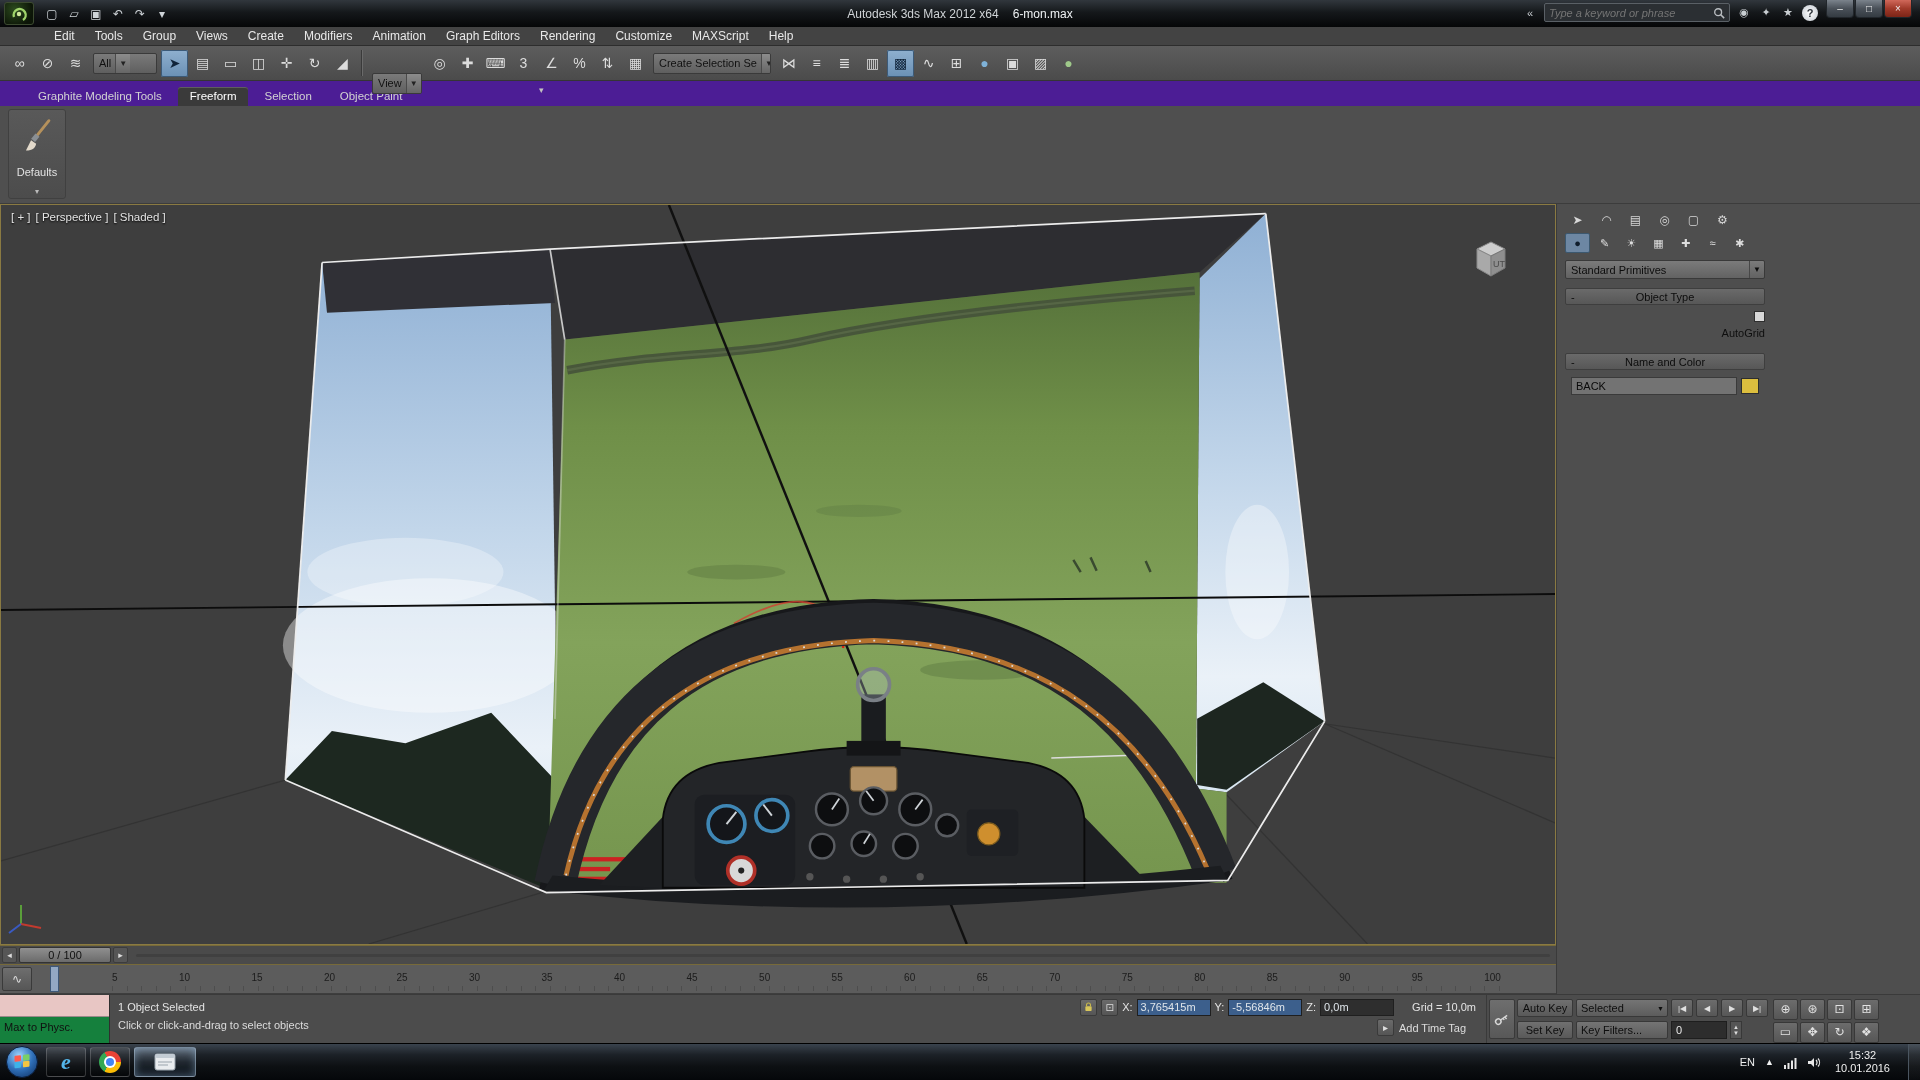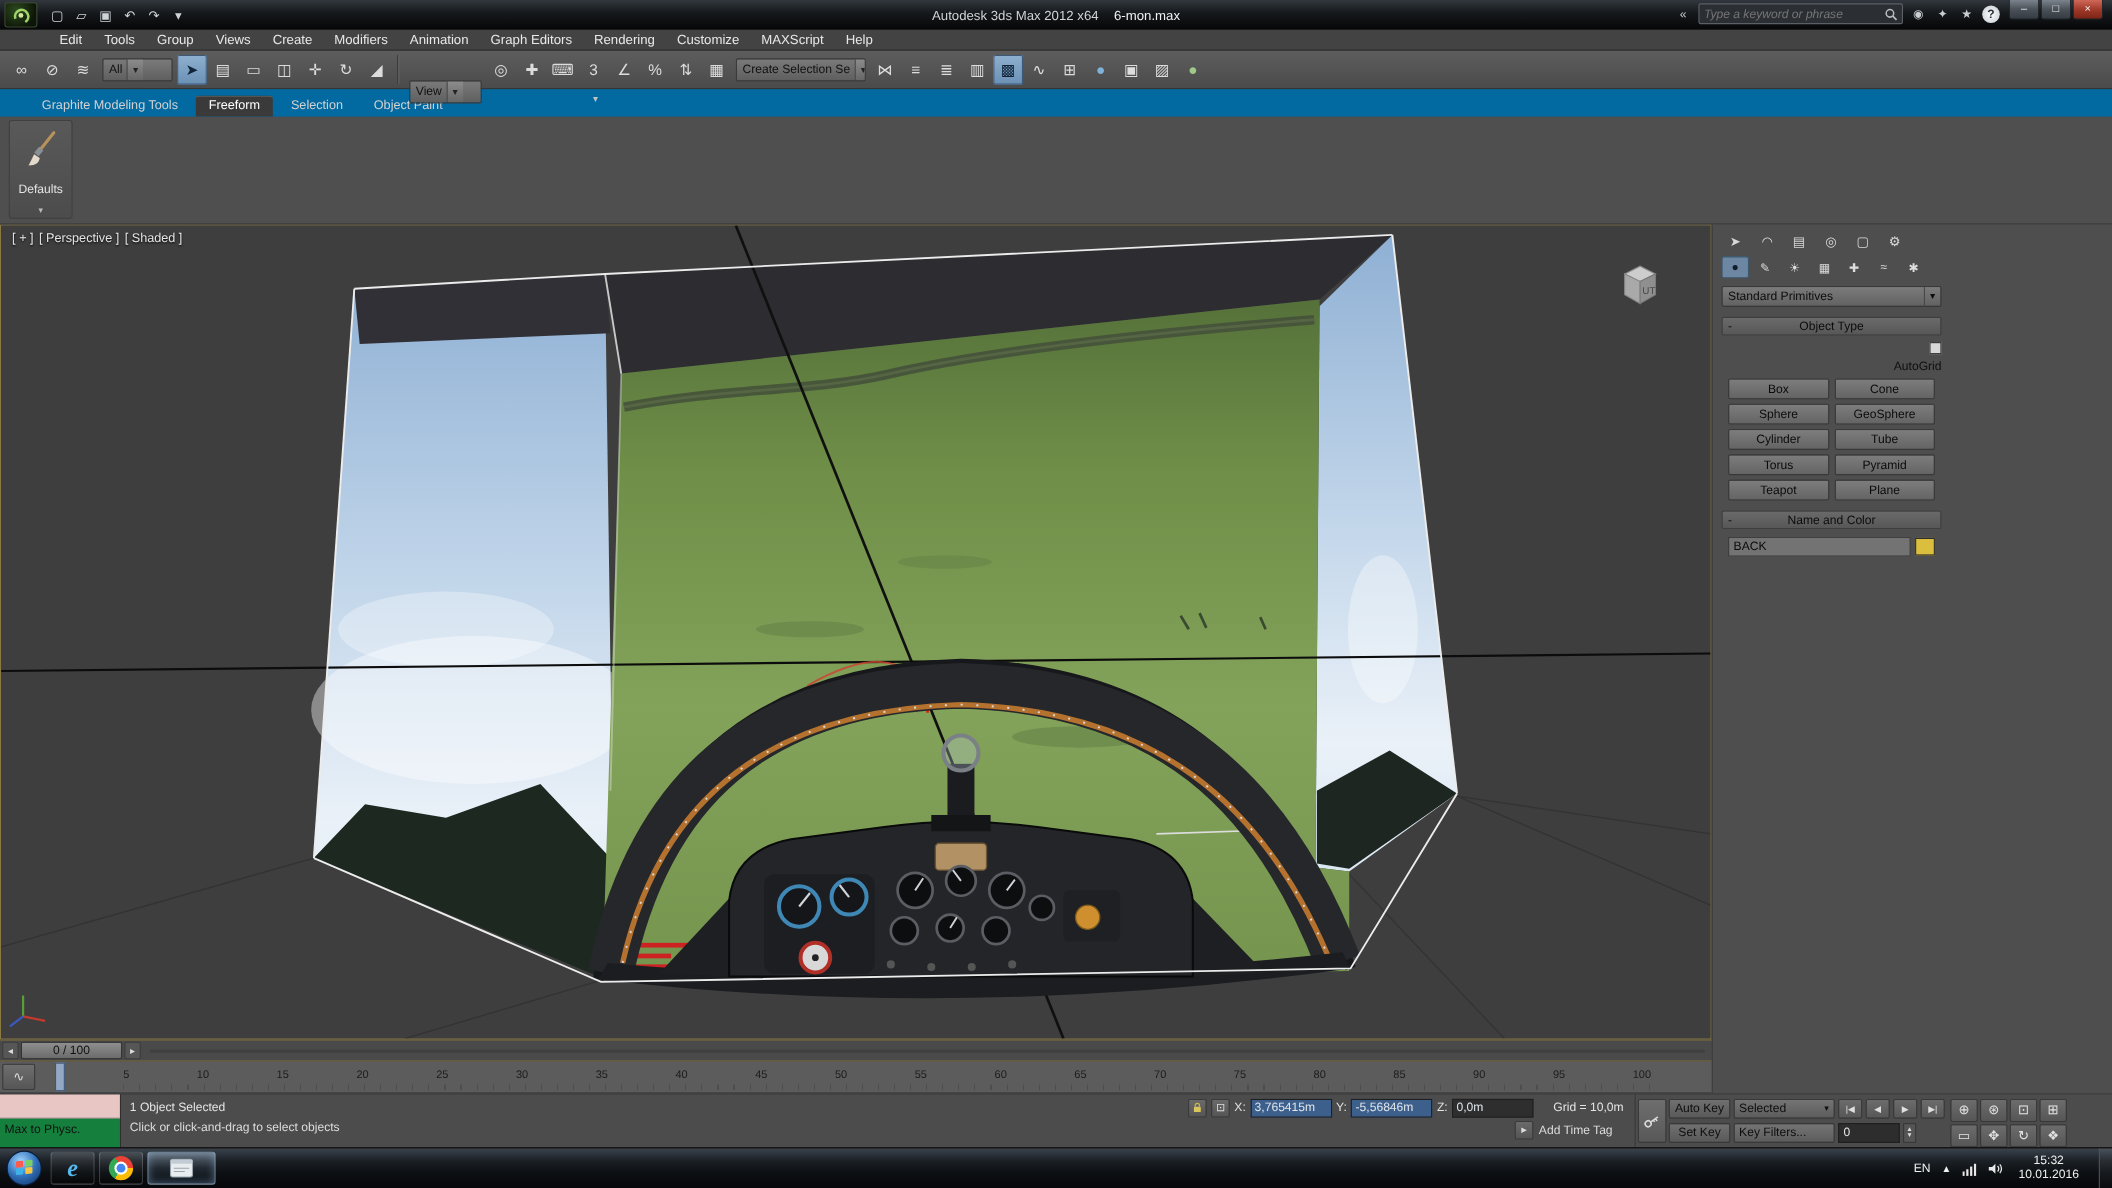--- a/index.html
+++ b/index.html
@@ -35,24 +35,24 @@
 .toolbar { position:absolute; top:46px; left:0; width:100%; height:35px; background:linear-gradient(#5d5d5d,#4b4b4b);
   border-bottom:1px solid #353535; display:flex; align-items:center; padding-left:6px; z-index:28; }
 .tb-group { display:flex; gap:1px; }
 .tb-sep { width:2px; height:26px; border-left:1px solid #3a3a3a; border-right:1px solid #6a6a6a; margin:0 5px; }
 .tb-icon { width:27px; height:27px; display:flex; align-items:center; justify-content:center; font-size:14px; color:#dcdcdc; border-radius:2px; }
 .tb-icon.pressed { background:linear-gradient(#8fb0cf,#6a90b5); color:#10243a; box-shadow:inset 0 0 0 1px #3c5a78; }
 .tb-dd { height:21px; background:linear-gradient(#7a7a7a,#5f5f5f); border:1px solid #3a3a3a; border-radius:2px; display:flex; align-items:center;
   font-size:11px; color:#111; padding-left:5px; margin:0 4px; white-space:nowrap; overflow:hidden; }
 .tb-dd .arrow { width:15px; height:100%; margin-left:4px; background:linear-gradient(#8c8c8c,#666); border-left:1px solid #4a4a4a;
   display:flex; align-items:center; justify-content:center; font-size:8px; color:#222; flex:none; }
-.dd-all { width:64px; } .dd-view { width:66px;margin-top:40px; } .dd-named { width:118px; }
-
-
-.ribbon-tabs { position:absolute; top:81px; left:0; width:100%; height:25px; background:#0369a1; display:flex; align-items:flex-end; padding-left:26px; gap:4px; z-index:27; }
+.dd-all { width:64px; } .dd-view { width:50px;margin-top:40px; } .dd-named { width:118px; }
+
+
+.ribbon-tabs { position:absolute; top:81px; left:0; width:100%; height:25px; background:#4c1d95; display:flex; align-items:flex-end; padding-left:26px; gap:4px; z-index:27; }
 .rtab { padding:3px 12px 4px; font-size:11.5px; color:#d2d2d2; border-radius:3px 3px 0 0; }
 .rtab.active { background:#3a3a3a; color:#fff; box-shadow:inset 0 1px 0 #5e5e5e; }
 .ribbon-extra { margin-left:34px; color:#c2c2c2; font-size:9px; display:flex; gap:4px; align-items:center; padding-bottom:5px; }
 .ribbon-body { position:absolute; top:106px; left:0; width:100%; height:98px; background:#4f4f4f; border-bottom:1px solid #3c3c3c; z-index:26; }
 .panel-defaults { position:absolute; left:8px; top:3px; width:58px; height:90px; background:linear-gradient(#595959,#4c4c4c);
   border:1px solid #404040; border-radius:3px; display:flex; flex-direction:column; align-items:center; justify-content:space-between; padding:6px 2px 2px; }
 .pd-label { font-size:11px; color:#e2e2e2; }
 .pd-arrow { font-size:8px; color:#bbb; }
 
 
@@ -560,33 +560,20 @@
         <span class="arrow" data-name="chevron-down-icon">▼</span>
       </div>
       <div class="rollout-h" data-name="rollout-object-type-header">
         <span class="minus" data-name="collapse-icon">-</span>
         <span class="rtitle">Object Type</span>
       </div>
       <div class="autogrid" data-name="autogrid-row">
         <span class="checkbox" data-name="autogrid-checkbox"></span>
         <span data-name="autogrid-label">AutoGrid</span>
       </div>
-      <div class="ot-grid" data-name="object-type-buttons">
-
-      <span class="ot-btn" data-name="object-type-button">Box</span>
-          <span class="ot-btn" data-name="object-type-button">Cone</span>
-          <span class="ot-btn" data-name="object-type-button">Sphere</span>
-          <span class="ot-btn" data-name="object-type-button">GeoSphere</span>
-          <span class="ot-btn" data-name="object-type-button">Cylinder</span>
-          <span class="ot-btn" data-name="object-type-button">Tube</span>
-          <span class="ot-btn" data-name="object-type-button">Torus</span>
-          <span class="ot-btn" data-name="object-type-button">Pyramid</span>
-          <span class="ot-btn" data-name="object-type-button">Teapot</span>
-          <span class="ot-btn" data-name="object-type-button">Plane</span>
-        </div>
       <div class="rollout-h" data-name="rollout-name-color-header">
         <span class="minus" data-name="collapse-icon">-</span>
         <span class="rtitle">Name and Color</span>
       </div>
       <div class="namerow" data-name="name-color-row">
         <input class="name-input" data-name="object-name-input" value="BACK" style="">
         <span class="swatch" data-name="object-color-swatch" style="background:#dcbe3e;"></span>
       </div>
     </div>
   </div>

